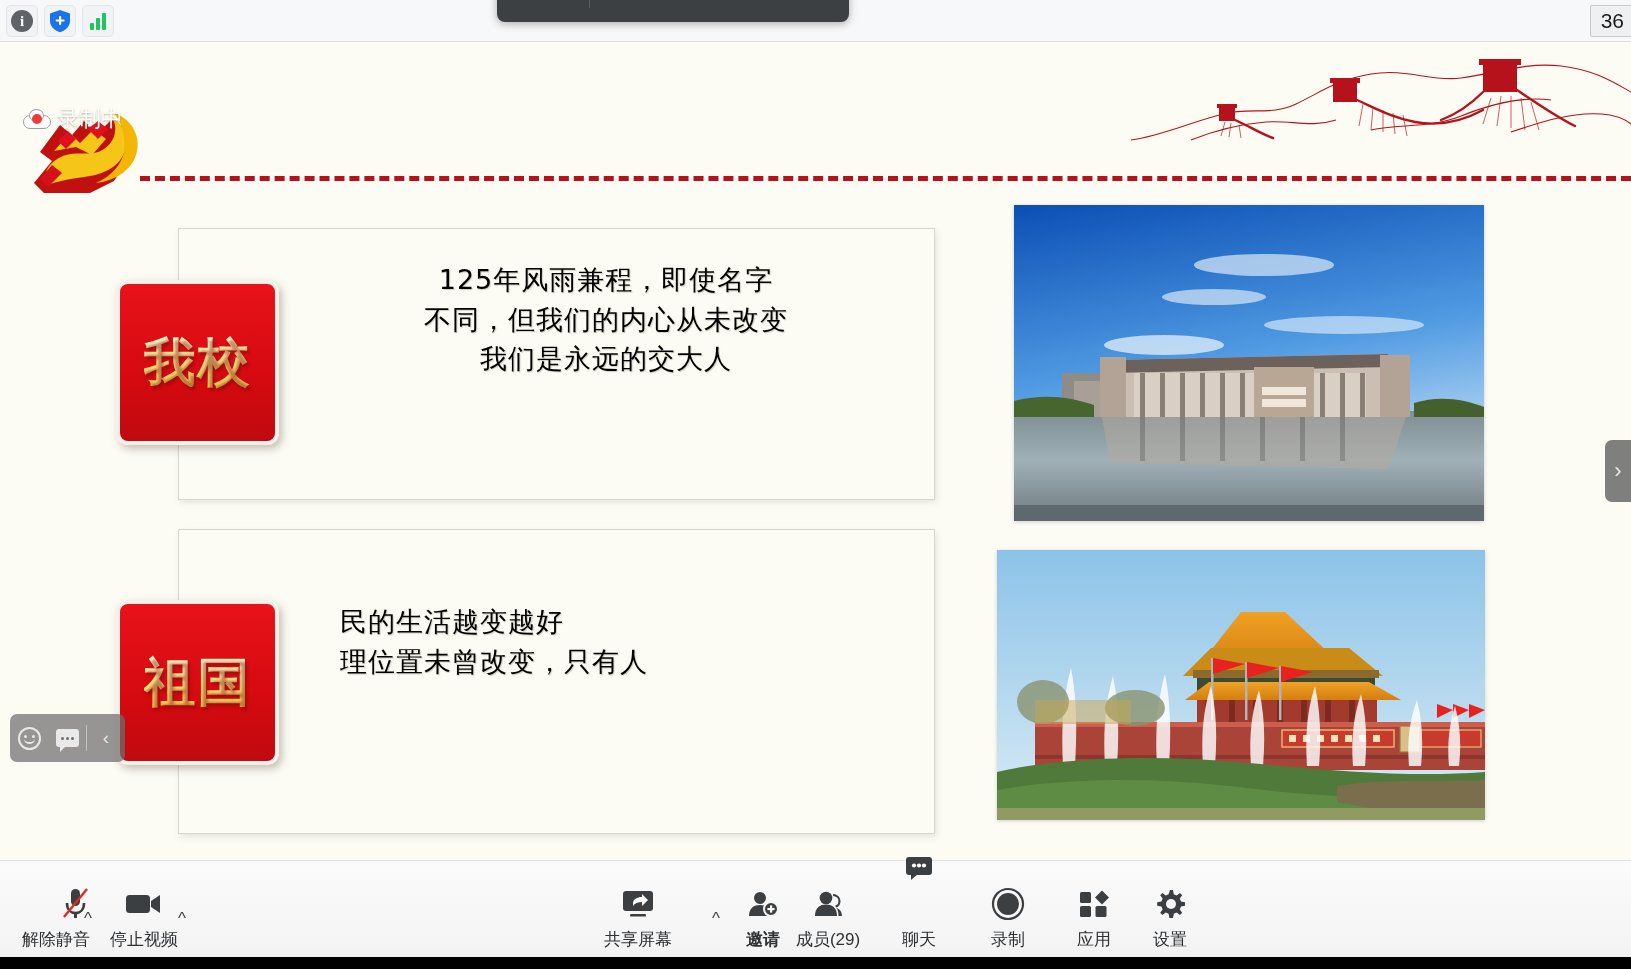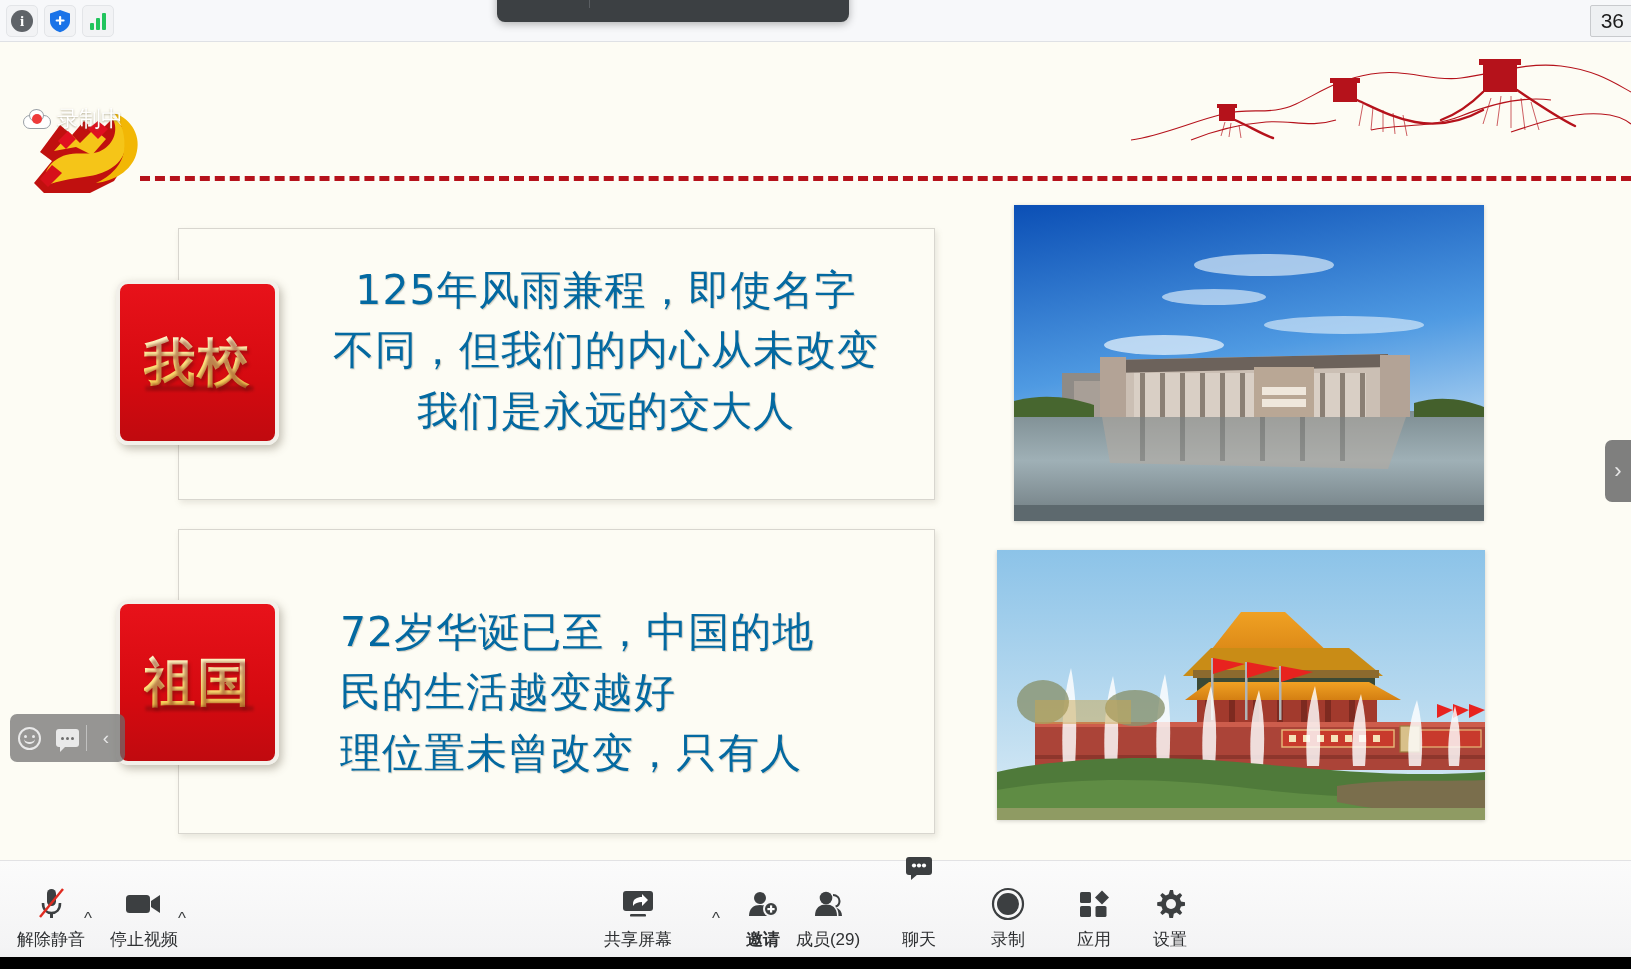--- a/index.html
+++ b/index.html
@@ -67,24 +67,24 @@
     background: linear-gradient(180deg, #e8121a 0%, #d50a10 60%, #c00a0f 100%);
     border: 4px solid #f2f0ea;
     box-shadow: 3px 4px 9px rgba(90,80,60,.35);
     display: flex; align-items: center; justify-content: center;
     z-index: 4;
   }
   .badge span {
     font-family: "DejaVu Sans", sans-serif; font-weight: bold; font-size: 52px;
     background: linear-gradient(180deg,#fffde6 0%, #ffe98a 45%, #f5c53a 100%);
     -webkit-background-clip: text; background-clip: text; color: transparent;
-    text-shadow: 2px 3px 3px rgba(110,10,10,.45); letter-spacing: 2px; text-decoration: underline;
+    text-shadow: 2px 3px 3px rgba(110,10,10,.45); letter-spacing: 2px;
   }
   .btext {
-    color: #0369a1; font-family: "DejaVu Sans", sans-serif; font-size: 41px;
+    color: #000000; font-family: "DejaVu Sans", sans-serif; font-size: 27px;
     line-height: 1.47; letter-spacing: 1px;
     text-shadow: 1px 1px 1px rgba(170,165,150,.55);
   }
   .btext.c { text-align: center; }
 
   .photo { position: absolute; overflow: hidden; box-shadow: 0 1px 4px rgba(0,0,0,.18); }
 
   
   .floatw {
     position: absolute; left: 10px; top: 714px; width: 115px; height: 48px;
@@ -285,21 +285,20 @@
         <path d="M400 198 C425 190 450 194 470 202 L470 212 L400 212 Z" fill="#44602c"></path>
         <rect y="300" width="470" height="16" fill="#5d696e"></rect>
       </svg>
     </div>
 
     <div class="tbox" style="position:absolute; left:178px; top:487px; width:757px; height:305px;"></div>
     <div class="badge" style="left:116px; top:558px; width:163px; height:165px;">
       <span>祖国</span>
     </div>
     <div class="btext" style="position:absolute; left:340px; top:560px; width:560px;">
-      <div>72岁华诞已至，中国的地</div>
       <div>民的生活越变越好</div>
       <div>理位置未曾改变，只有人</div>
     </div>
 
     <div class="photo" style="left:997px; top:508px; width:488px; height:270px;">
       <svg viewBox="0 0 488 270" width="488" height="270">
         <defs>
           <linearGradient id="sky2" x1="0" y1="0" x2="0" y2="1">
             <stop offset="0%" stop-color="#8cc3e8"></stop>
               <stop offset="70%" stop-color="#c2dff1"></stop>
@@ -402,21 +401,21 @@
       </span>
     </div>
     <div class="vsep"></div>
     <div class="cv">‹</div>
   </div>
 
   <div class="rightchev">›</div>
 
   <div class="bottombar">
 
-    <div class="tbitem" style="left:12px; width:78px;">
+    <div class="tbitem" style="left:12px; width:78px;align-items:flex-end;">
       <span class="tbicon">
         <svg width="30" height="36" viewBox="0 0 30 36">
           <rect x="11" y="3" width="9" height="17" rx="4.5" fill="#3c3f41"></rect>
           <path d="M7 17 C7 24 11 27 15.5 27 C20 27 24 24 24 17" stroke="#3c3f41" stroke-width="2.6" fill="none"></path>
           <rect x="14" y="26" width="3" height="6" fill="#3c3f41"></rect>
           <line x1="4" y1="31" x2="27" y2="3" stroke="#e02b20" stroke-width="2.4"></line>
         </svg>
       </span>
       <span class="tblabel">解除静音</span>
     </div>

